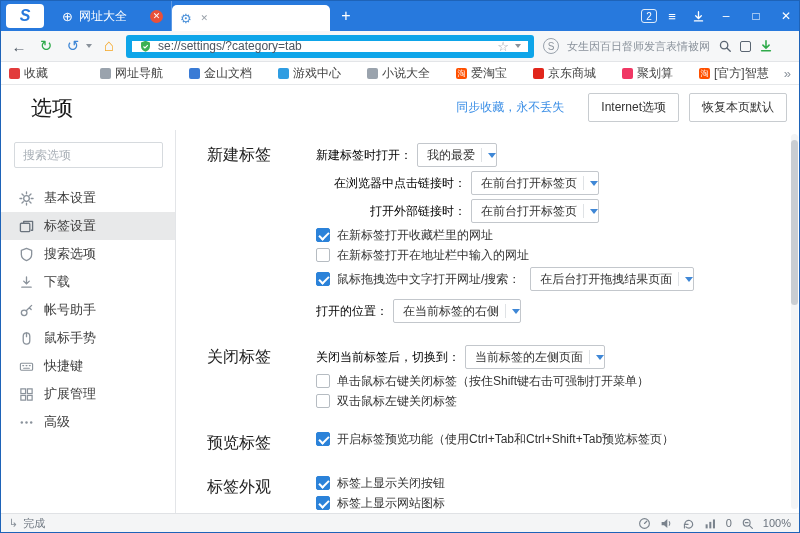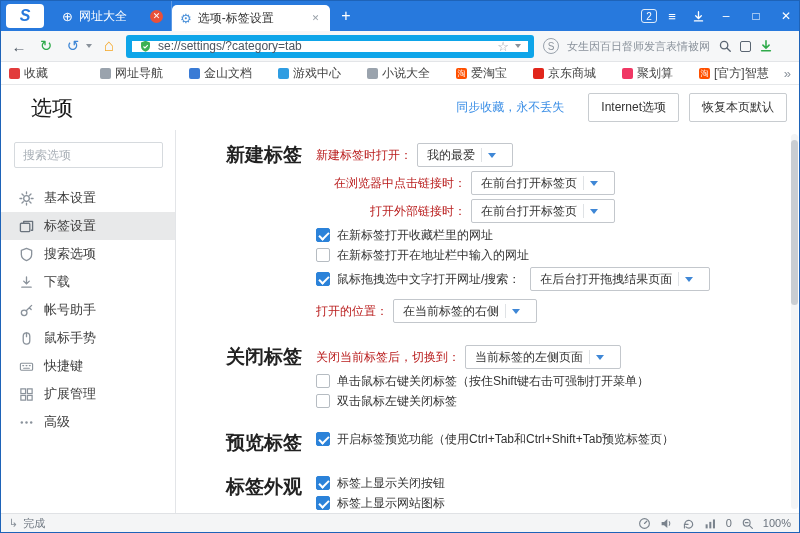--- a/index.html
+++ b/index.html
@@ -58,29 +58,29 @@
   .sidebar{width:175px;border-right:1px solid #e3e5e8;padding-top:12px;flex:0 0 auto}
   .side-search{width:149px;height:26px;margin:0 13px 16px;border:1px solid #d6dade;border-radius:2px;padding:0 8px;font-size:12px;color:#666;font-family:inherit}
   .side-search::placeholder{color:#aab1b8}
   .side-item{height:28px;display:flex;align-items:center;gap:10px;padding-left:18px;font-size:13px;color:#3c3c3c}
   .side-item.selected{background:#e8e9ea}
   .side-icon{width:15px;height:15px;display:flex;align-items:center;justify-content:center}
 
   
   .main{flex:1;padding:12px 26px 0 0;min-width:0}
   .section{display:flex;margin-bottom:18px}
-  .sec-title{width:140px;text-align:right;padding-right:14px;font-weight:bold;font-size:19px;color:#222;line-height:26px;flex:0 0 auto}
+  .sec-title{width:140px;text-align:center;padding-right:14px;font-weight:normal;font-size:16px;color:#222;line-height:26px;flex:0 0 auto}
   .sec-rows{flex:1;min-width:0}
   .row{display:flex;align-items:center}
   .select-row{height:26px;margin-bottom:2px}
   .check-row{height:18px;margin-bottom:2px}
   .gap-top{margin-top:6px}
-  .row-label{color:#b91c1c;white-space:nowrap}
+  .row-label{color:#000000;white-space:nowrap}
   .w150{min-width:150px;display:inline-block;text-align:right}
-  .dropdown{display:inline-flex;align-items:center;border:1px solid #c3c7cc;background:#fff;height:24px;padding:0 16px 0 9px;margin-left:5px;border-radius:2px;white-space:nowrap}
+  .dropdown{display:inline-flex;align-items:center;border:1px solid #c3c7cc;background:#fff;height:24px;padding:0 0 0 9px;margin-left:5px;border-radius:2px;white-space:nowrap}
   .dd-value{font-size:12px;color:#333}
   .dd-sep{width:1px;height:14px;background:#dfe2e5;margin:0 6px}
   .dd-arrow{width:0;height:0;border-left:4px solid transparent;border-right:4px solid transparent;border-top:5px solid #3f87d6}
   .checkbox{width:14px;height:14px;border:1px solid #b6bcc2;border-radius:2px;background:#fff;margin-right:7px;position:relative;flex:0 0 auto}
   .checkbox.checked{background:#2b82d9;border-color:#2b82d9}
   .checkbox.checked::after{content:"";position:absolute;left:4px;top:1px;width:4px;height:8px;border:solid #fff;border-width:0 2px 2px 0;transform:rotate(45deg)}
   .check-label{color:#333;white-space:nowrap}
 
   
   .scrollbar{position:absolute;right:1px;top:4px;bottom:4px;width:7px;background:#f3f4f5;border-radius:4px}
@@ -103,21 +103,20 @@
       </div>
 
     <div class="tab inactive">
       <span class="fav">⊕</span>
       <span class="t-label">网址大全</span>
       <span class="tab-close">✕</span>
     </div>
 
     <div class="tab active">
       <span class="fav" style="color:#4a90d9">⚙</span>
-      <span class="t-label">选项-标签设置</span>
       <span class="tab-close">✕</span>
     </div>
 
     <div class="newtab">+</div>
 
     <div class="tb-right">
       <div class="tb-badge">2</div>
       <div class="tb-icon">≡</div>
       <div class="tb-icon">
         <svg width="13" height="13" viewBox="0 0 16 16" fill="none" stroke="#fff" stroke-width="1.6" stroke-linecap="round">

